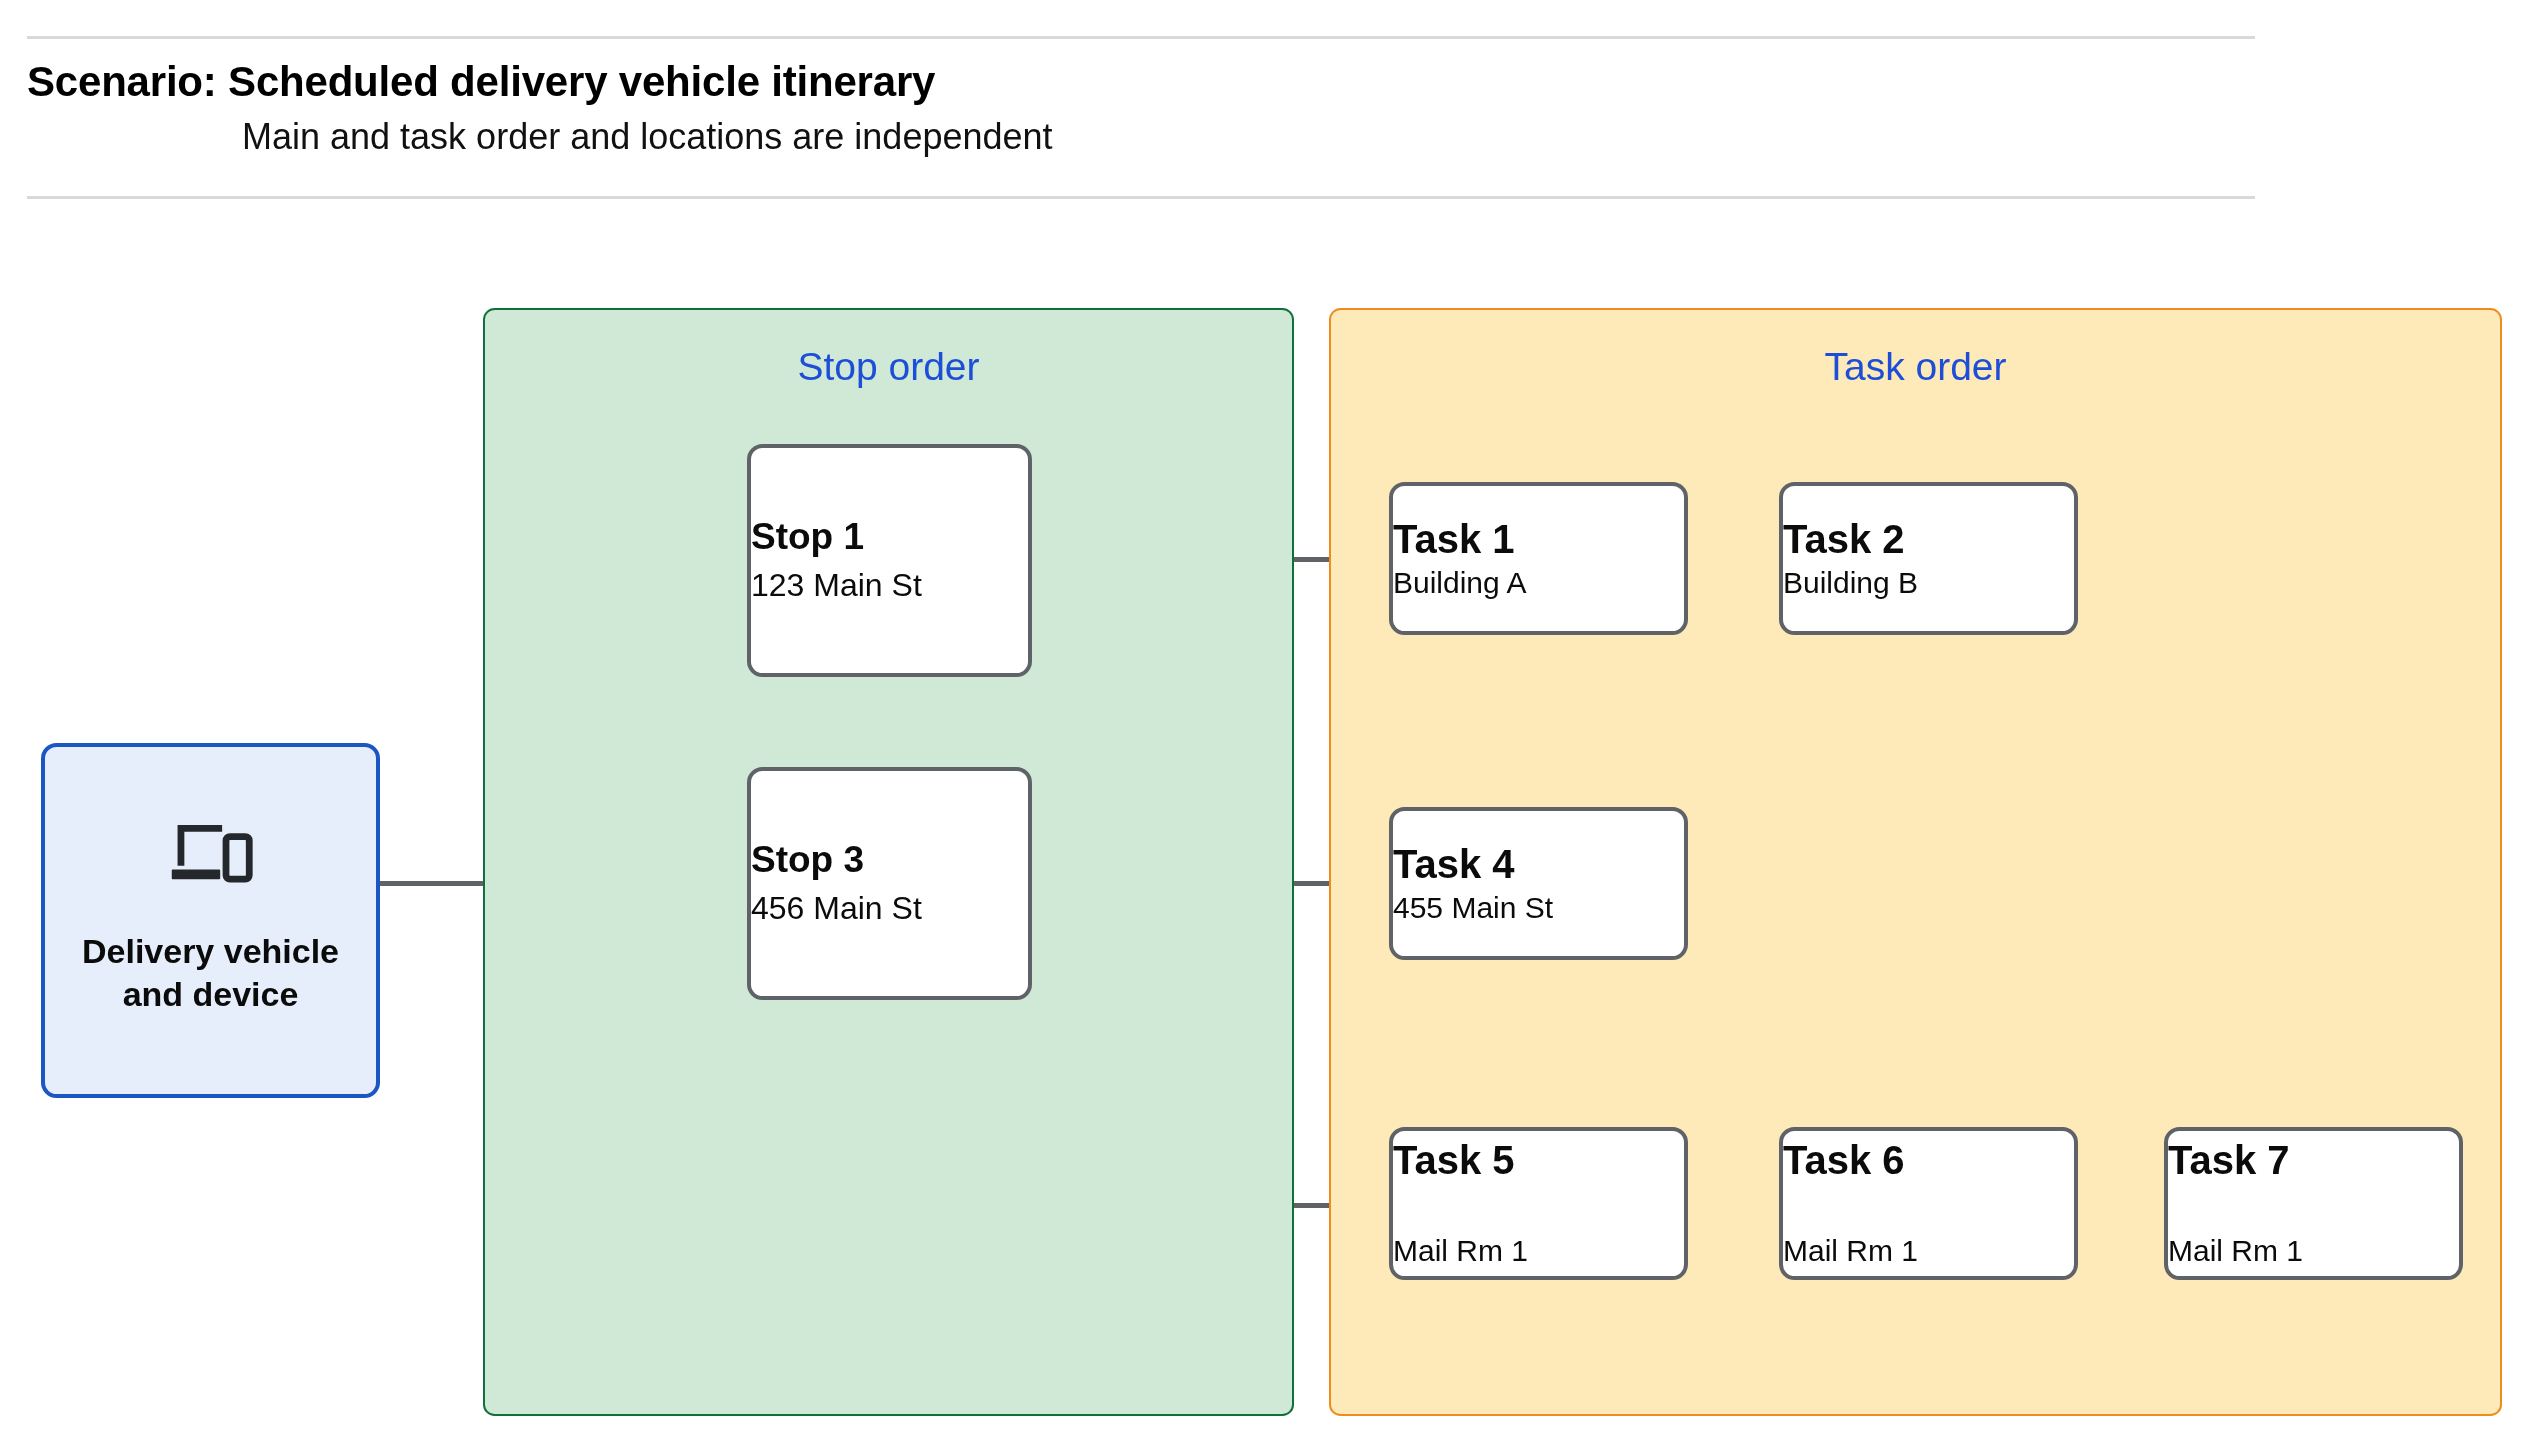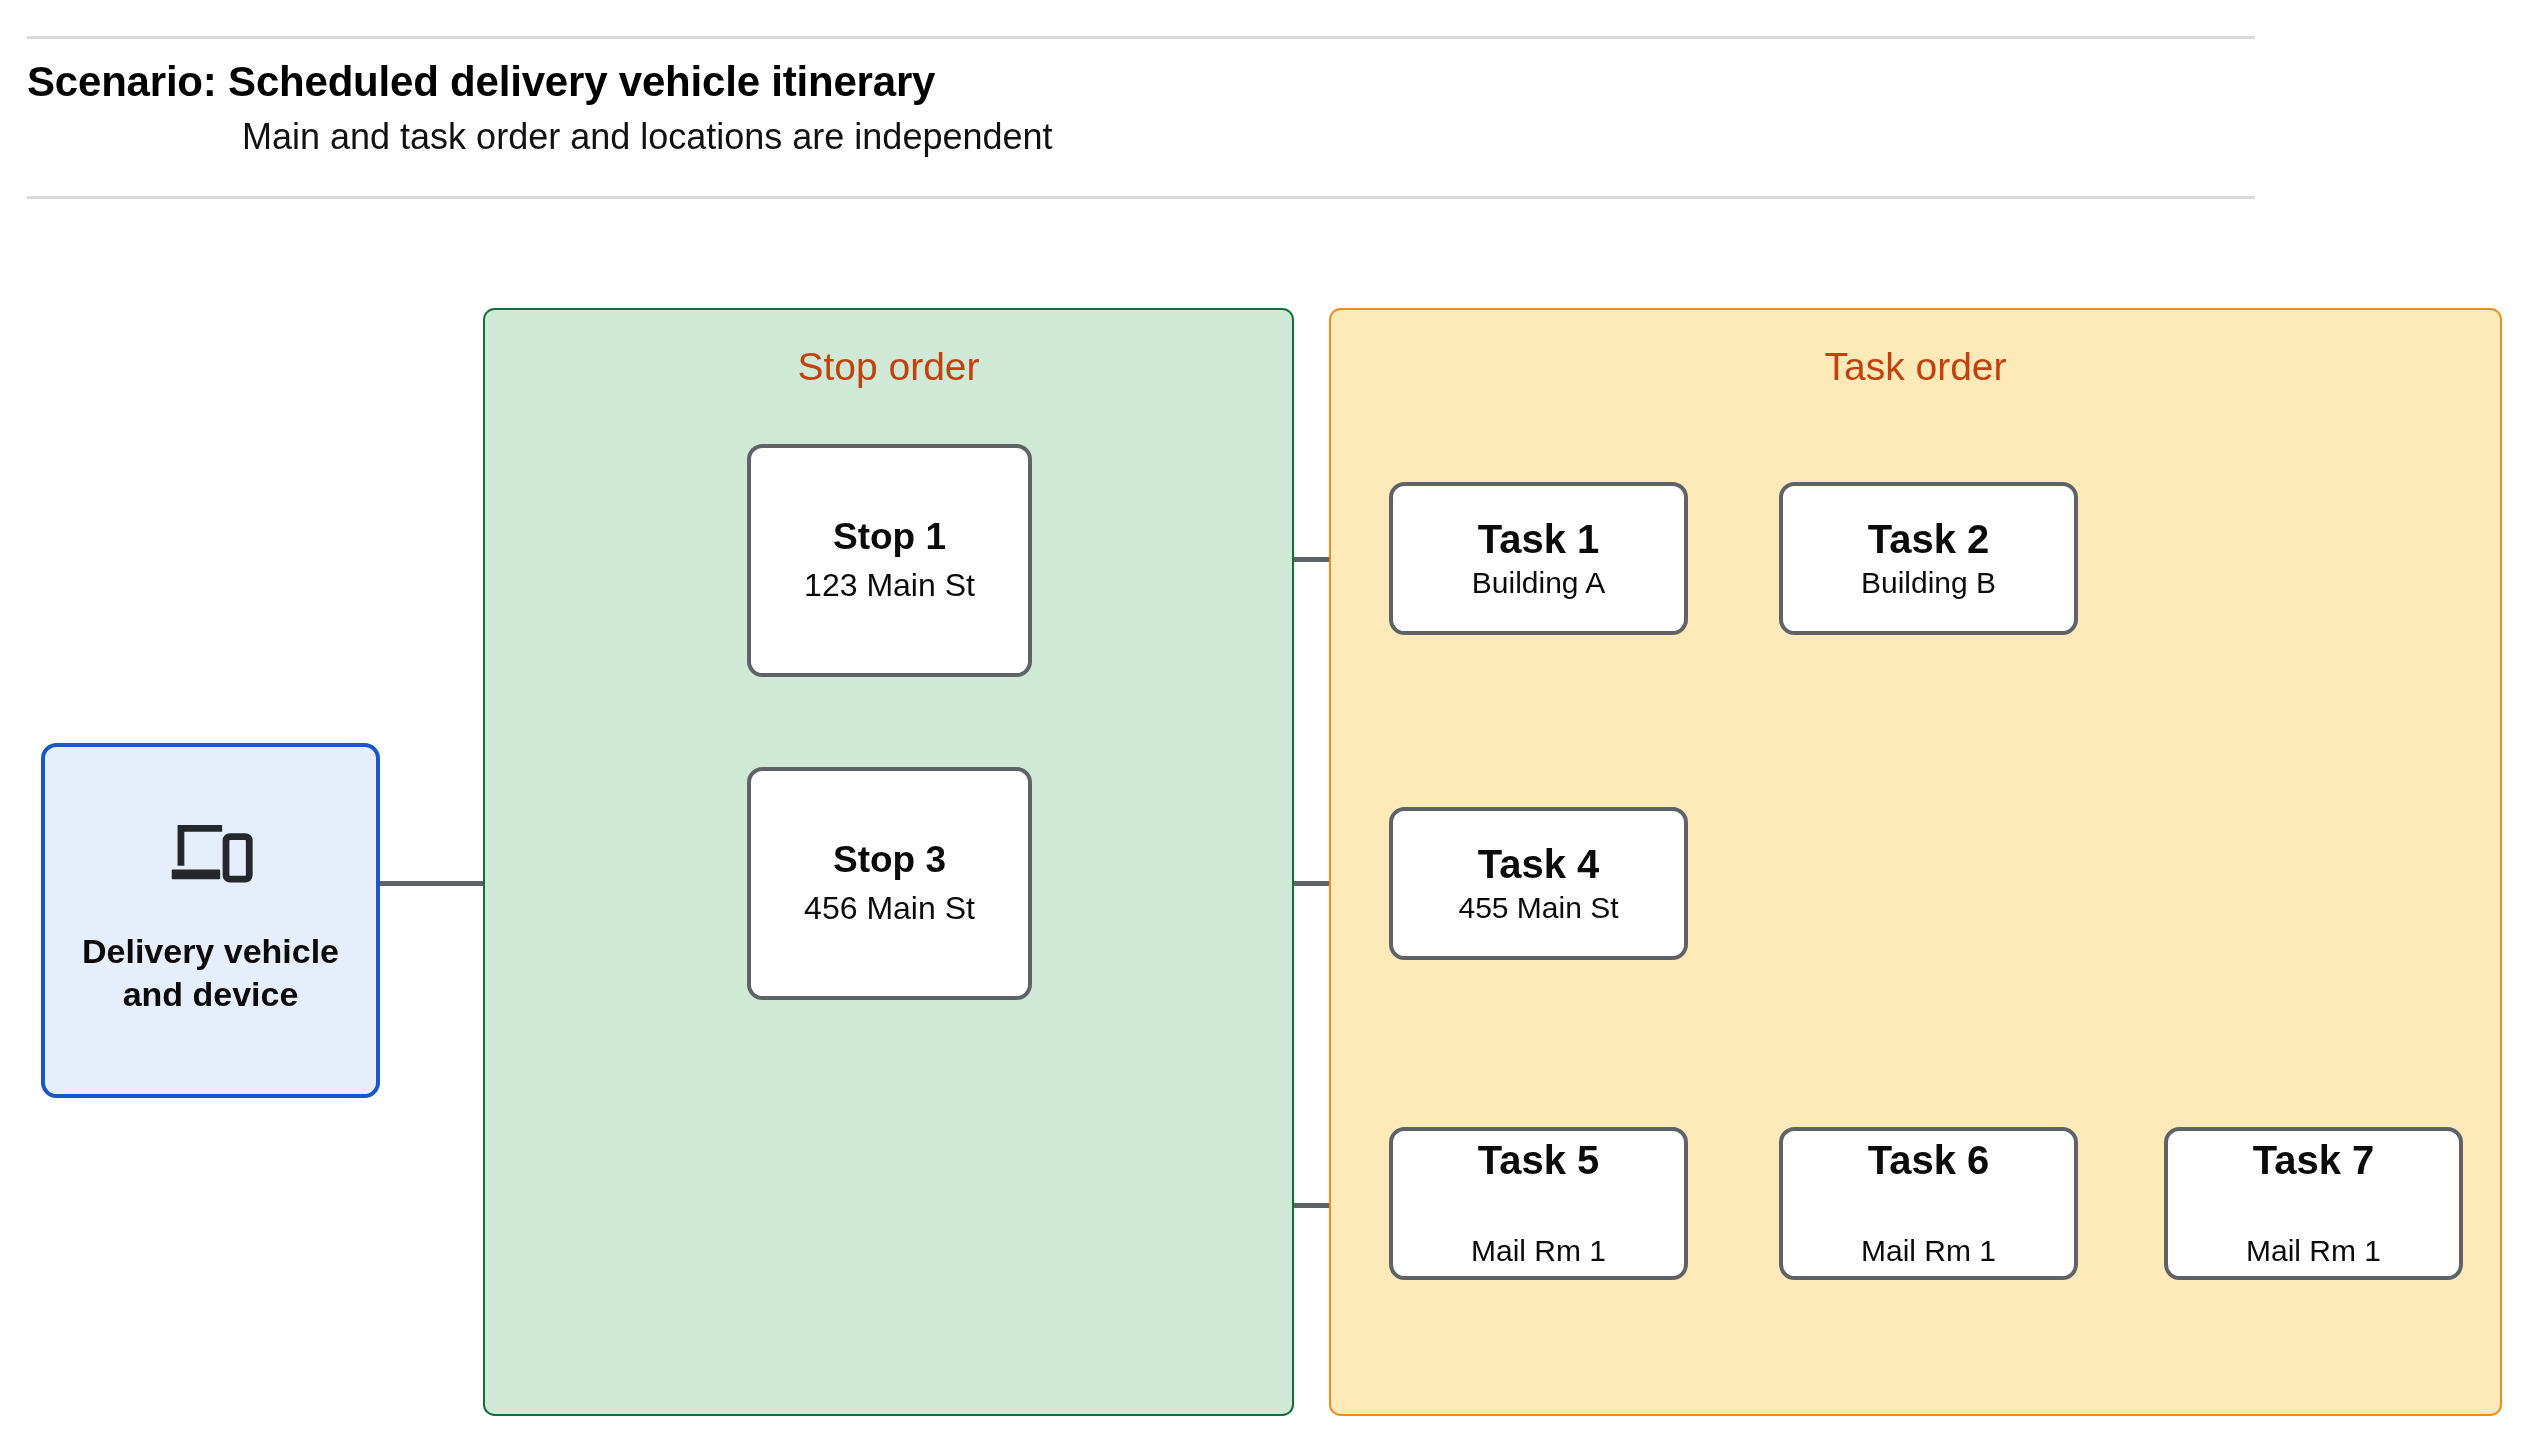--- a/index.html
+++ b/index.html
@@ -73,41 +73,41 @@
     border: 2.9px solid #f08c1b;
   }
   .group-title {
     position: absolute;
     left: 0;
     right: 0;
     top: 35px;
     text-align: center;
     font-size: 39px;
     font-weight: 400;
-    color: #c2410c;
+    color: #1d4ed8;
   }
 
   
   .line {
     position: absolute;
     background: #5f6368;
   }
   .hline { height: 4.8px; }
   .vline { width: 4.8px; }
 
   
   .card {
     position: absolute;
     box-sizing: border-box;
     background: #ffffff;
     border: 4.8px solid #5f6368;
     border-radius: 15.5px;
     display: flex;
     flex-direction: column;
-    align-items: center;
+    align-items: flex-start;
     justify-content: center;
     z-index: 5;
   }
   .card .t1 {
     font-size: 37px;
     font-weight: 700;
     color: #0b0b0b;
     line-height: 1.15;
   }
   .card .t2 {

